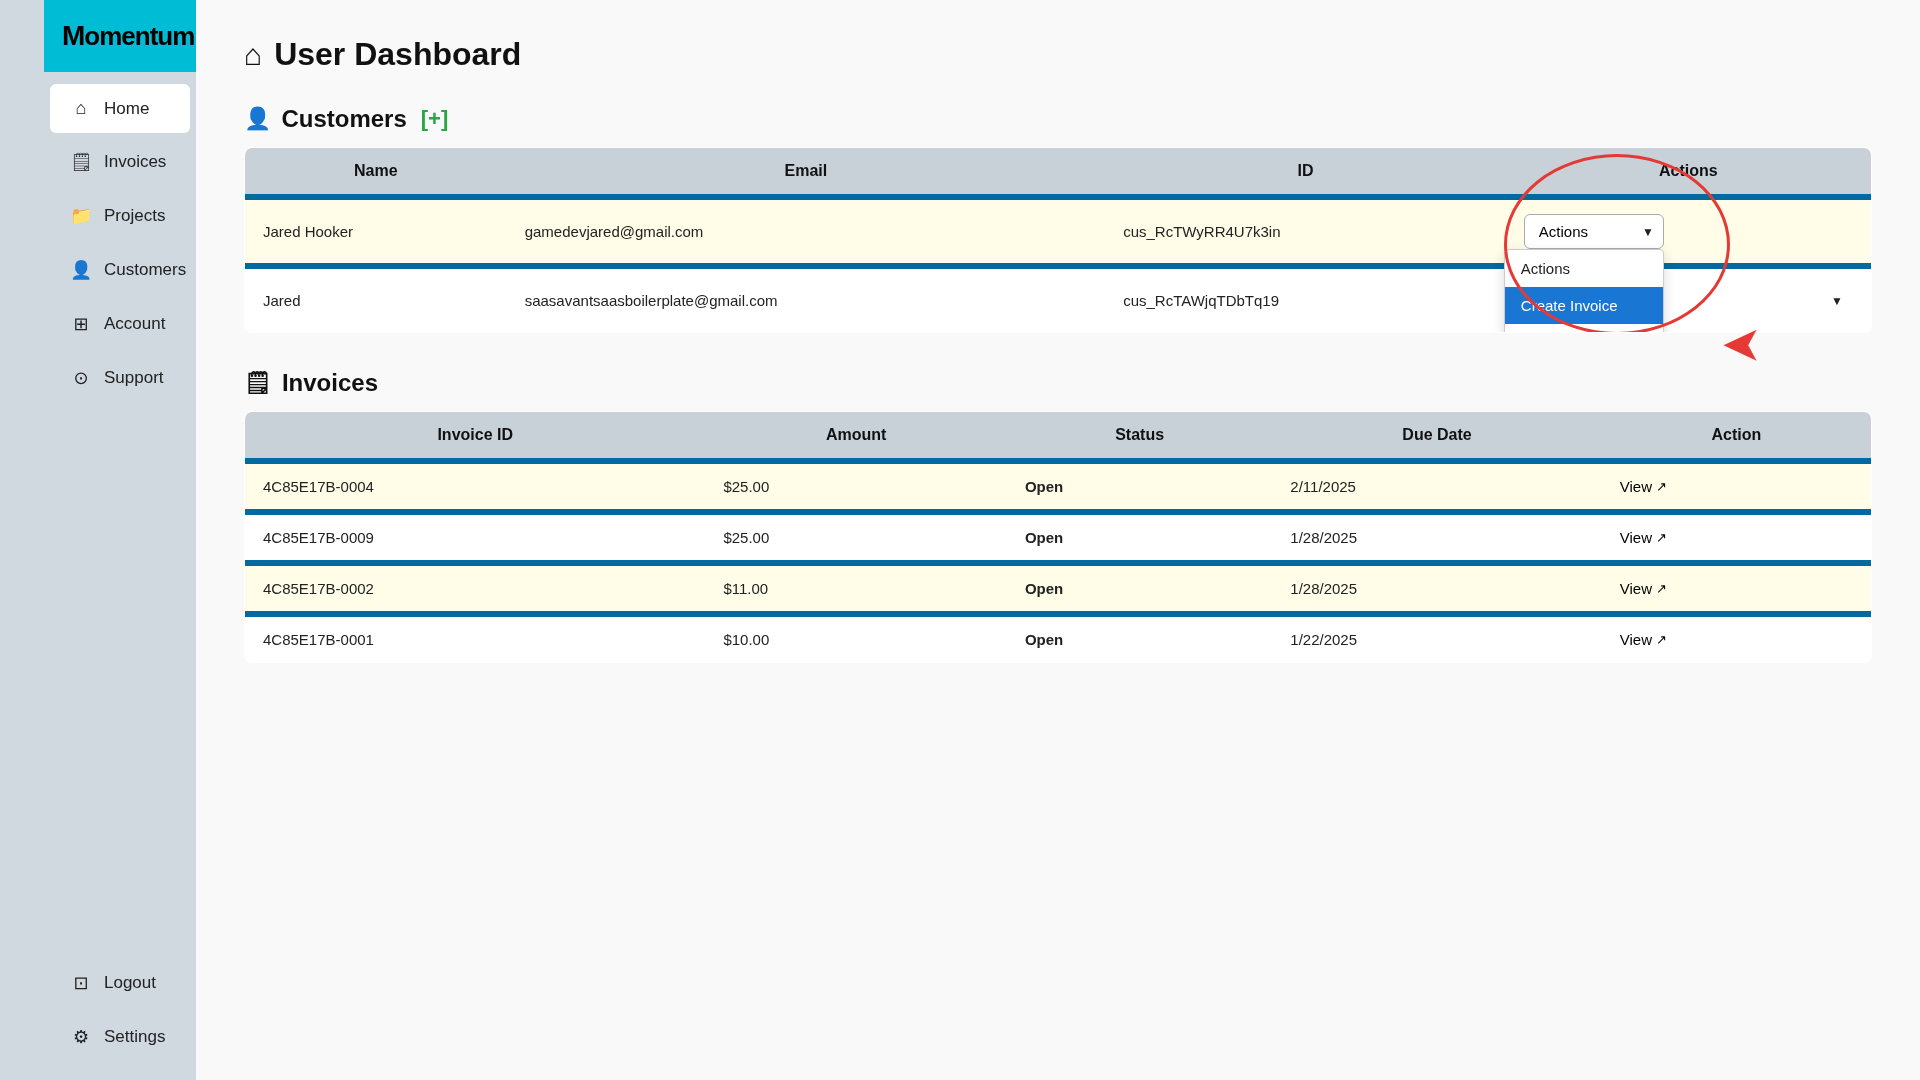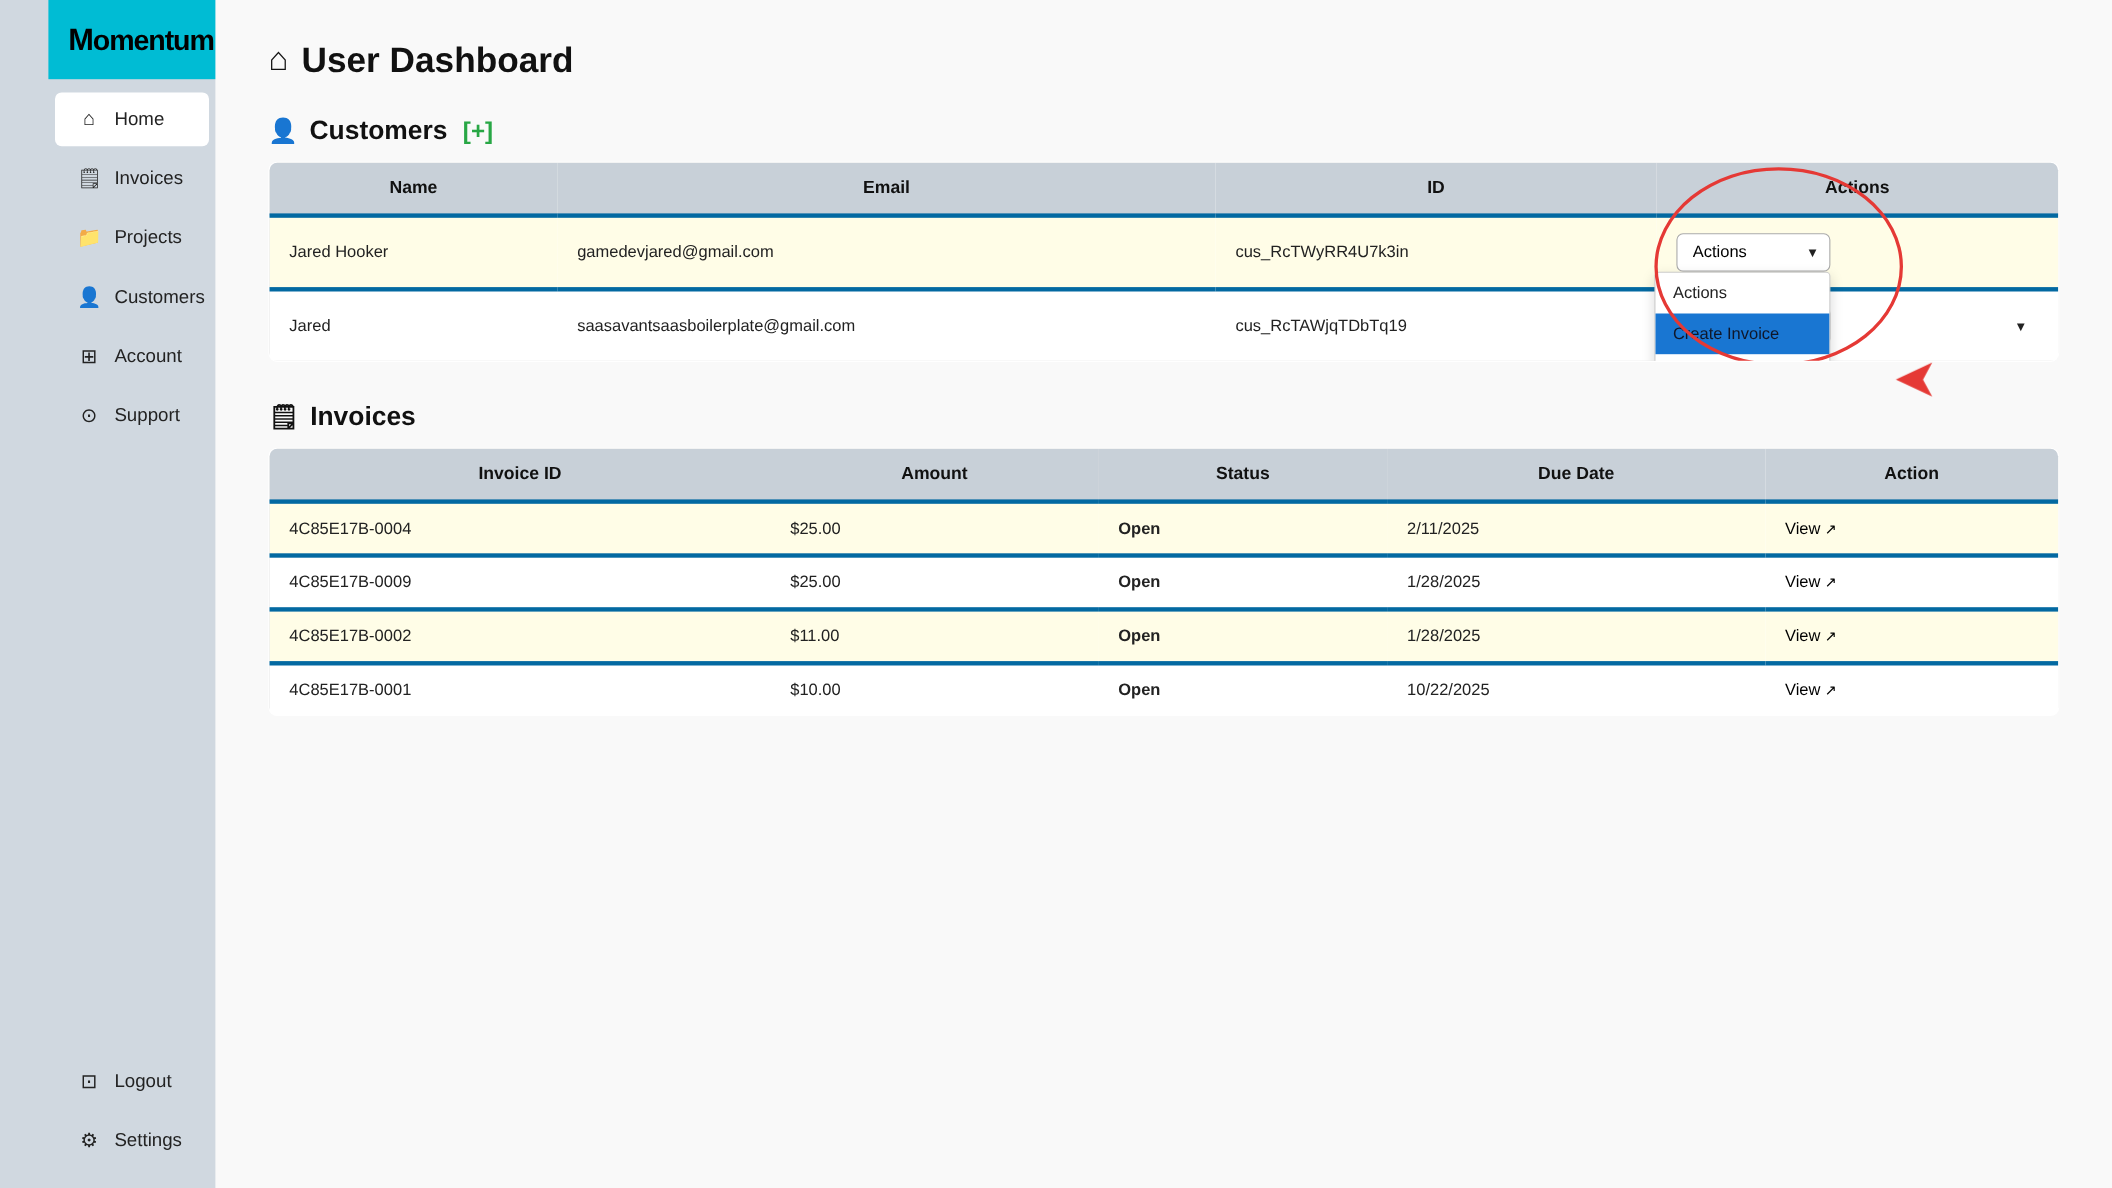--- a/index.html
+++ b/index.html
@@ -109,21 +109,21 @@
       padding: 14px 18px;
       text-align: center;
       font-size: 16px;
       font-weight: 700;
       color: #111;
     }
     .data-table td {
       padding: 14px 18px;
       font-size: 15px;
       color: #222;
-      border-top: 4px solid #0369a1;
+      border-top: 6px solid #0369a1;
     }
     .row-highlight { background: #fffde7; }
     .row-normal { background: #fff; }
 
     
     .actions-wrapper { position: relative; }
     .actions-select {
       padding: 8px 32px 8px 14px;
       border: 1.5px solid #aaa;
       border-radius: 6px;
@@ -156,21 +156,21 @@
       box-shadow: 0 4px 12px rgba(0,0,0,0.15);
     }
     .dropdown-menu-item {
       padding: 10px 16px;
       font-size: 15px;
       cursor: pointer;
       color: #222;
     }
     .dropdown-menu-item.highlighted {
       background: #1976d2;
-      color: #0f172a;
+      color: #ffffff;
     }
 
     
     .dropdown-circle-wrapper {
       position: relative;
       display: inline-block;
     }
     .dropdown-circle-wrapper::after {
       content: '';
       position: absolute;
@@ -354,21 +354,21 @@
     <td>
       <a class="view-link" href="#">
         View <span class="view-link-icon">↗</span>
       </a>
     </td>
   </tr>
           <tr class="row-normal">
     <td>4C85E17B-0001</td>
     <td>$10.00</td>
     <td class="status-open">Open</td>
-    <td>10/22/2025</td>
+    <td>1/22/2025</td>
     <td>
       <a class="view-link" href="#">
         View <span class="view-link-icon">↗</span>
       </a>
     </td>
   </tr>
         </tbody>
     </table>
   </section>
 </main>

